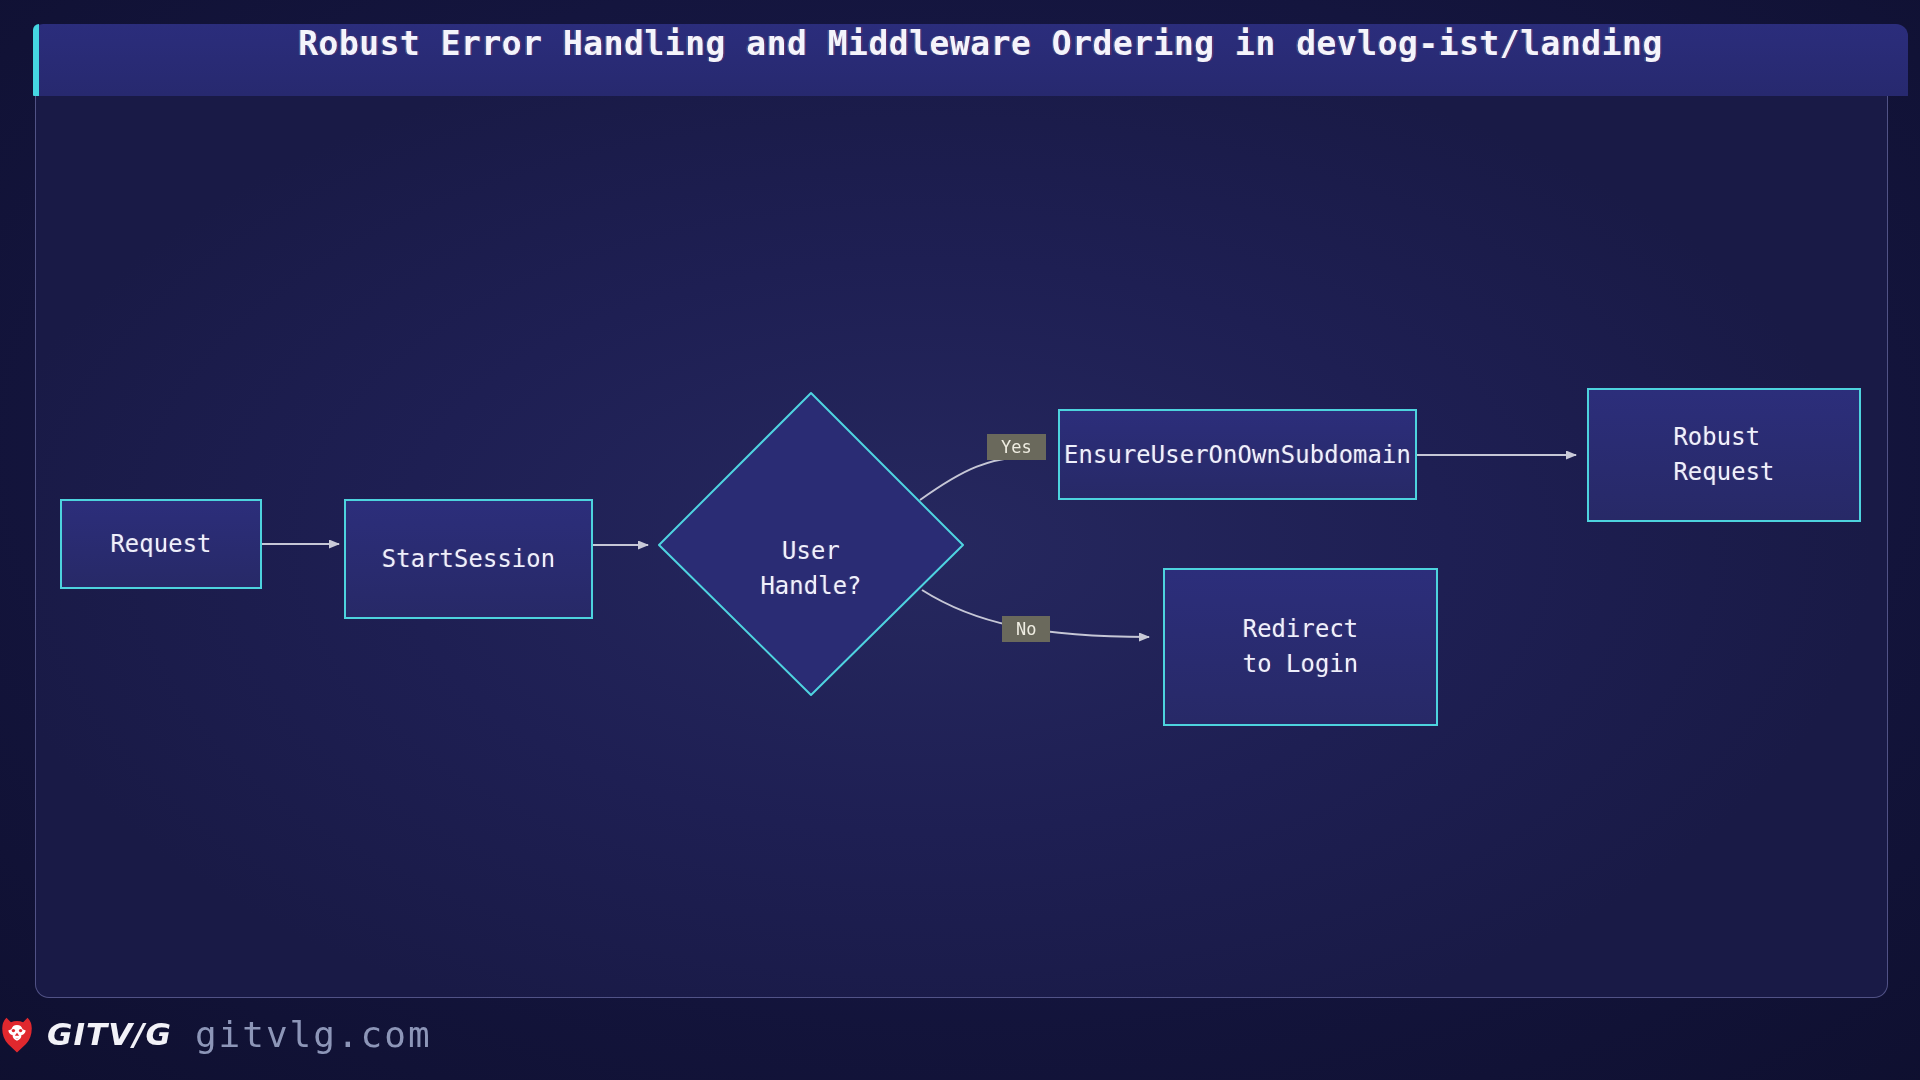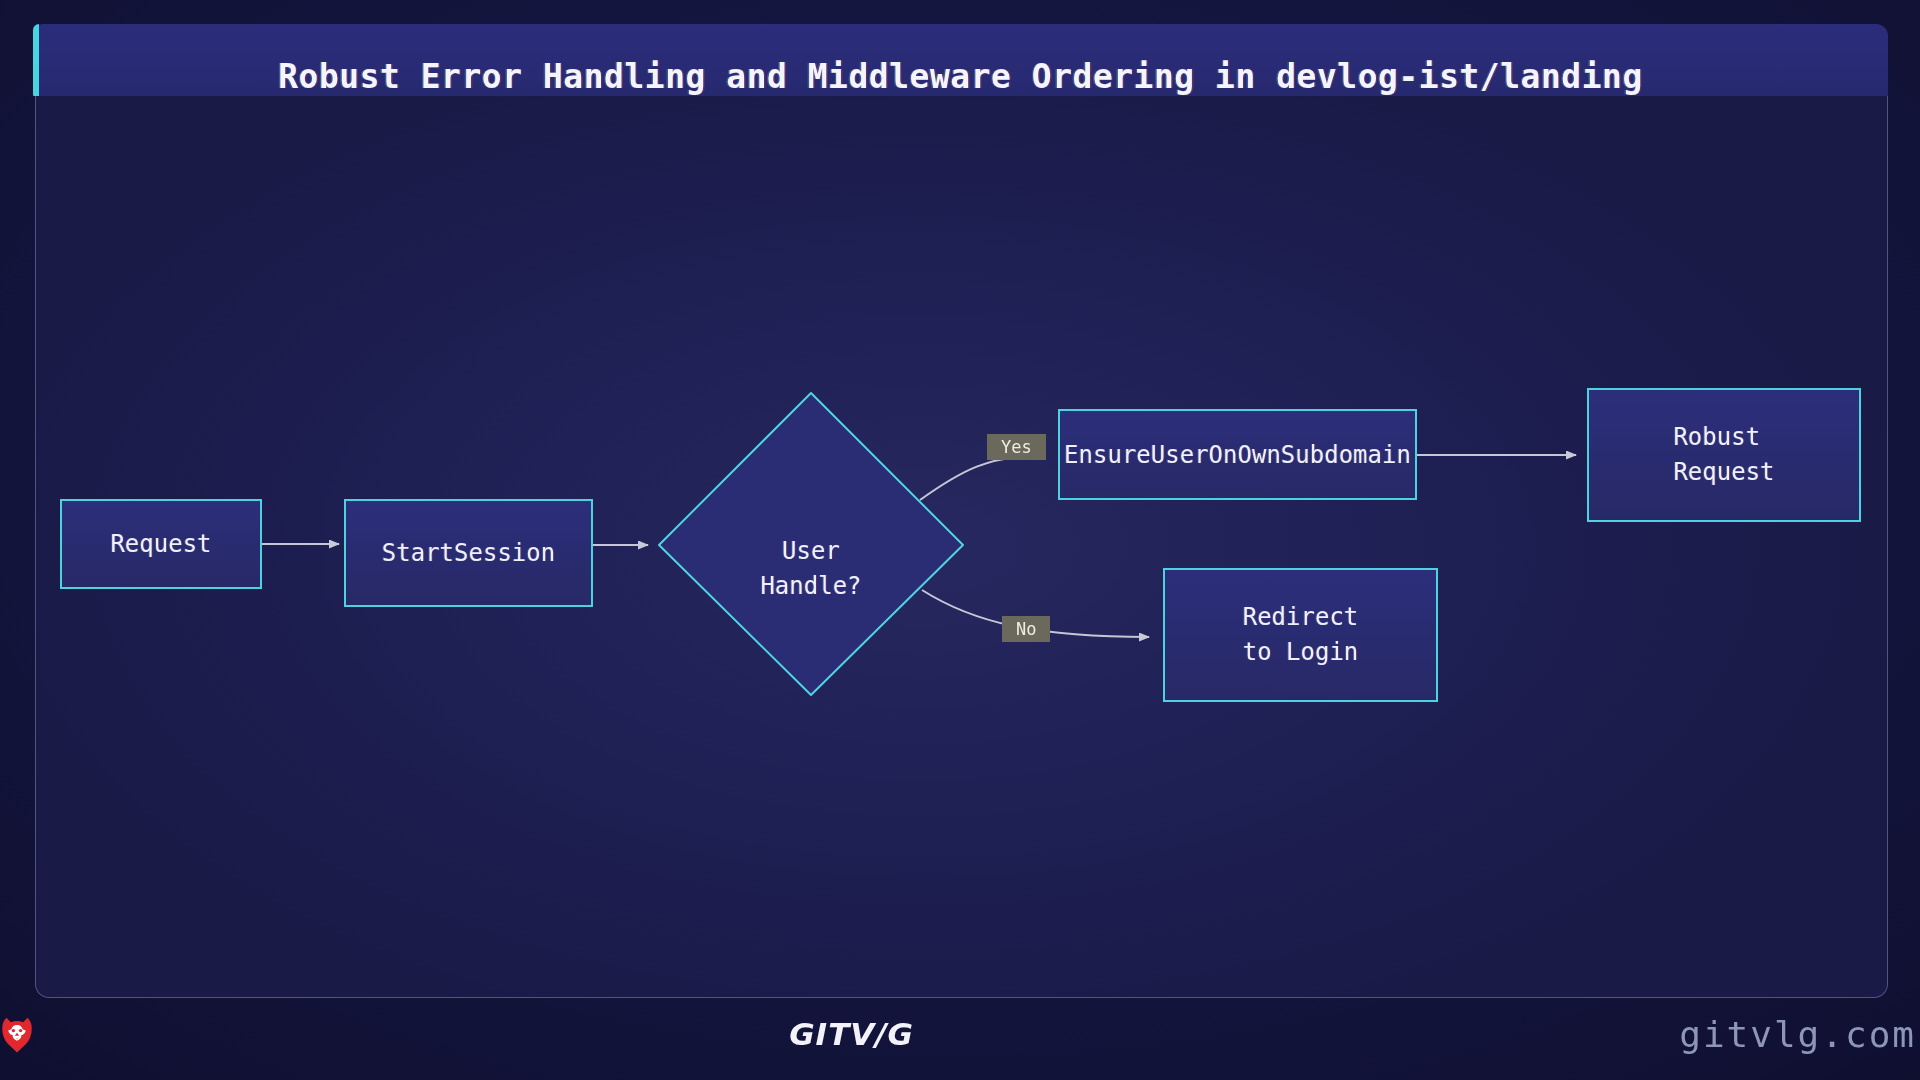--- a/index.html
+++ b/index.html
@@ -3,21 +3,21 @@
 <meta charset="utf-8">
 <style>
   html,body{margin:0;padding:0;width:1920px;height:1080px;overflow:hidden;
     background:radial-gradient(1500px 900px at 50% 42%, #1a1b4c 0%, #14153e 55%, #0e0f2e 100%);
     font-family:"DejaVu Sans Mono", monospace;}
   .stage{position:relative;width:1920px;height:1080px;}
 
   
   .titlebar{position:absolute;left:33px;top:24px;width:1855px;height:72px;
     background:linear-gradient(180deg,#2b2d7c 0%,#27296f 100%);
-    border-radius:10px 12px 0 0;display:flex;align-items:flex-end;justify-content:center;}
+    border-radius:10px 12px 0 0;display:flex;align-items:flex-start;justify-content:center;padding-left:20px;}
   .titlebar .accent{position:absolute;left:0;top:0;width:6px;height:100%;
     background:#45d6e2;border-radius:10px 0 0 2px;}
   .title-text{color:#f4f4fb;font-size:33px;font-weight:bold;letter-spacing:.5px;
     text-shadow:1.4px 0 rgba(255,70,70,.28), -1.4px 0 rgba(90,210,255,.28);}
 
   
   .canvas{position:absolute;left:35px;top:96px;width:1853px;height:902px;
     background:radial-gradient(950px 520px at 48% 50%, #26285f 0%, #1e1f53 55%, #191a46 100%);
     border:1px solid rgba(128,130,188,.55);border-top:none;
     border-radius:0 0 14px 14px;box-sizing:border-box;}
@@ -25,37 +25,37 @@
 
   .node{position:absolute;box-sizing:border-box;background:linear-gradient(180deg,#2c2e7b,#272967);
     border:2px solid #4dd3de;color:#eef0fb;font-size:24px;
     display:flex;align-items:center;justify-content:center;text-align:center;
     text-shadow:1px 0 rgba(255,70,70,.25), -1px 0 rgba(90,210,255,.25);}
   .node.rounded{border-radius:0;}
   .node .lines{line-height:35px;}
   .node .lines.left{text-align:left;}
 
   .n-request{left:24px;top:403px;width:202px;height:90px;}
-  .n-start{left:308px;top:403px;width:249px;height:108px;}
+  .n-start{left:308px;top:403px;width:249px;height:120px;}
   .n-ensure{left:1022px;top:313px;width:359px;height:91px;}
   .n-handle{left:1551px;top:292px;width:274px;height:134px;}
-  .n-redirect{left:1127px;top:472px;width:275px;height:134px;}
+  .n-redirect{left:1127px;top:472px;width:275px;height:158px;}
 
   .diamond-label{position:absolute;left:675px;top:410px;width:200px;
     color:#eef0fb;font-size:24px;line-height:35px;text-align:center;
     text-shadow:1px 0 rgba(255,70,70,.25), -1px 0 rgba(90,210,255,.25);margin-top:28px;}
 
   .edge-label{position:absolute;background:#6a695c;color:#efede2;
     font-size:17px;line-height:24px;padding:1px 14px;}
   .el-yes{left:951px;top:338px;}
   .el-no{left:966px;top:520px;}
 
   
   .footer{position:absolute;left:0;top:998px;width:1916px;height:72px;
-    display:flex;align-items:center;justify-content:space-between;gap:13px;}
+    display:flex;align-items:center;justify-content:flex-start;gap:13px;}
   .brand-name{color:#f2f2f8;font-size:31px;font-weight:bold;font-style:italic;
     font-family:"DejaVu Sans", sans-serif;letter-spacing:1px;}
   .site-url{color:#8d96b8;font-size:36px;margin-left:10px;letter-spacing:2px;}
 </style>
 </head>
 <body>
 
 <div class="stage">
 
   <div class="titlebar">

